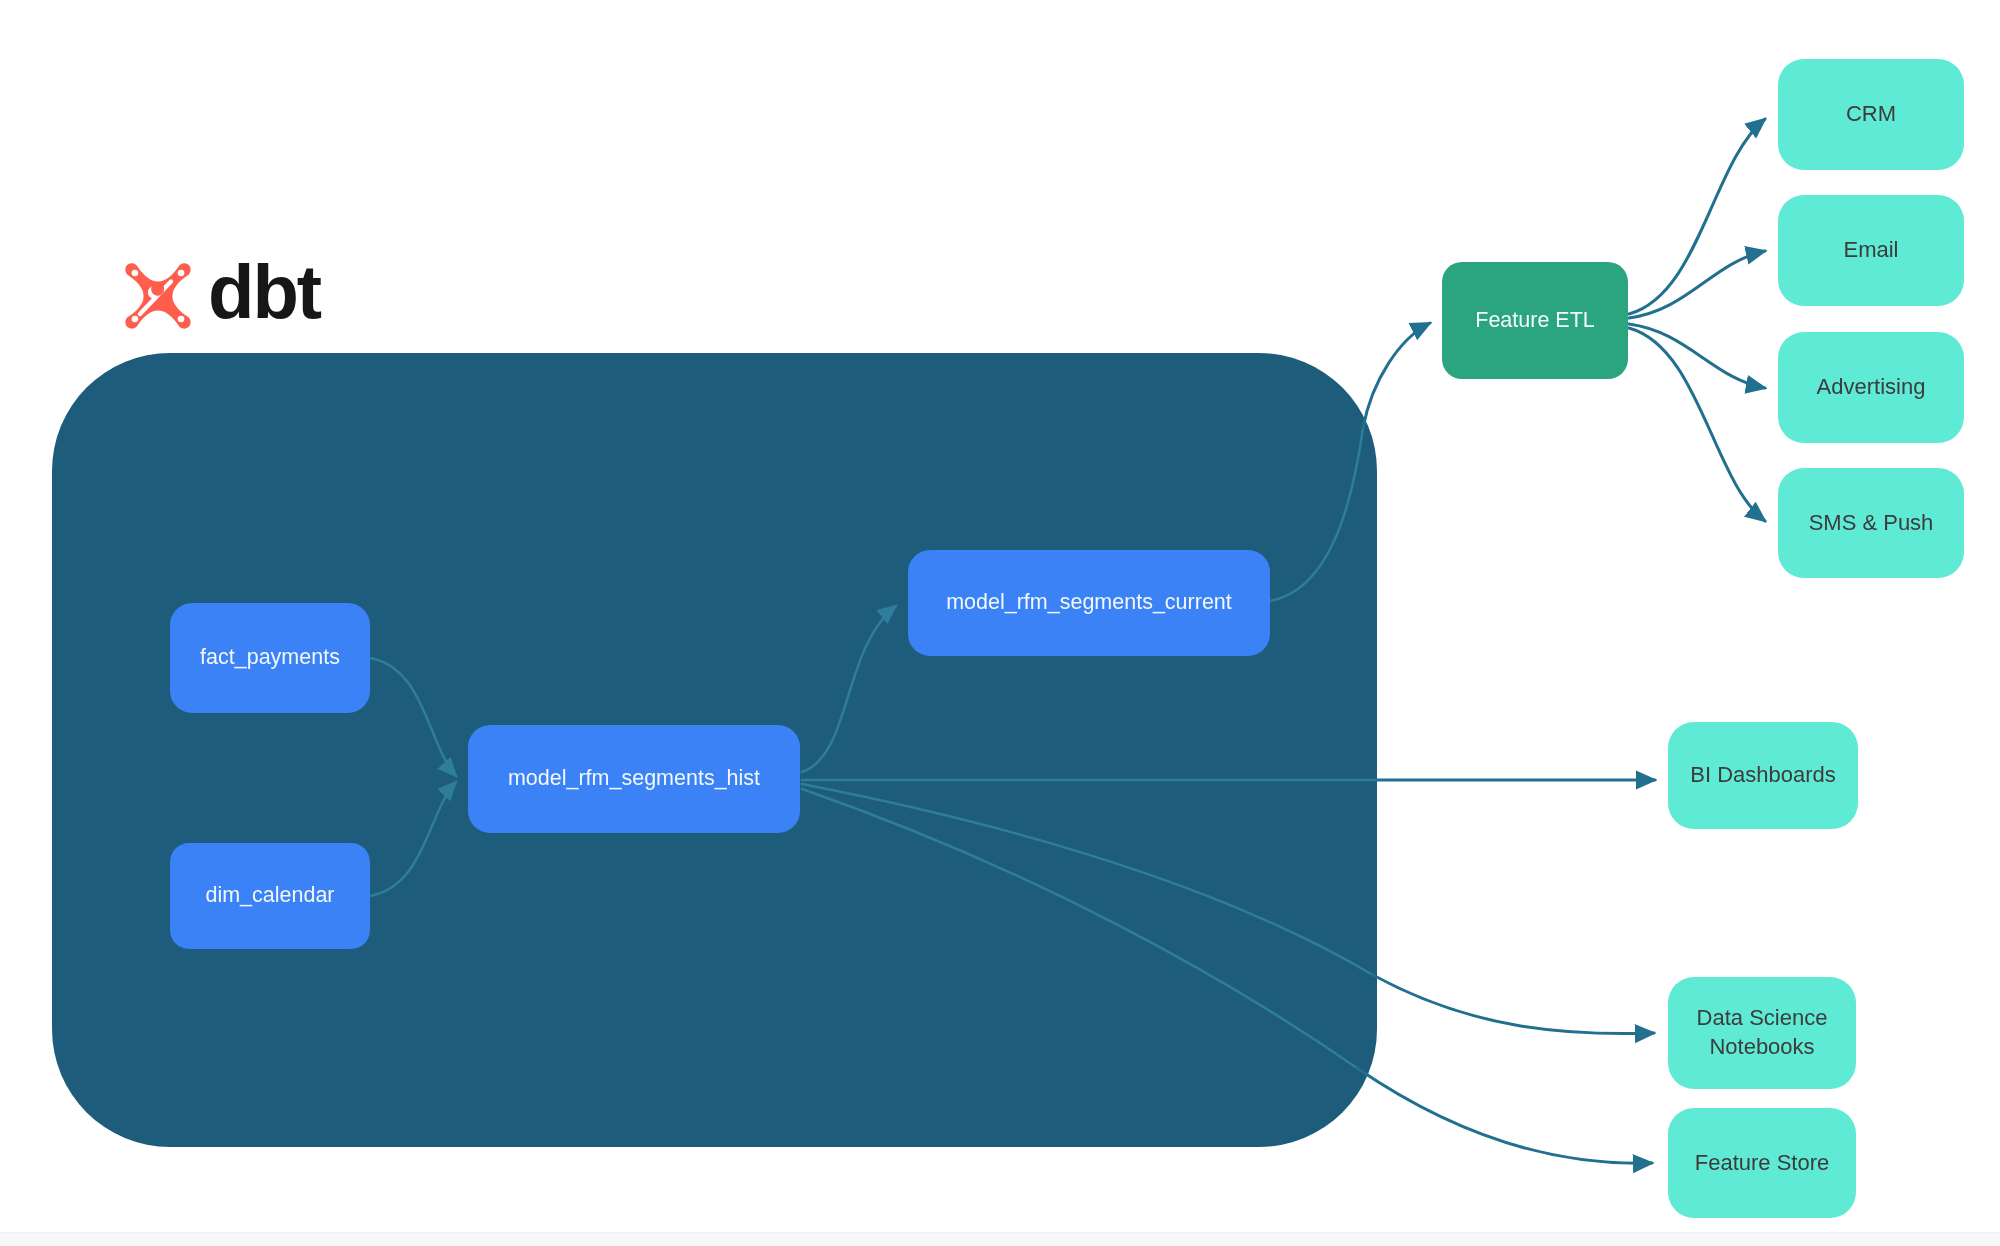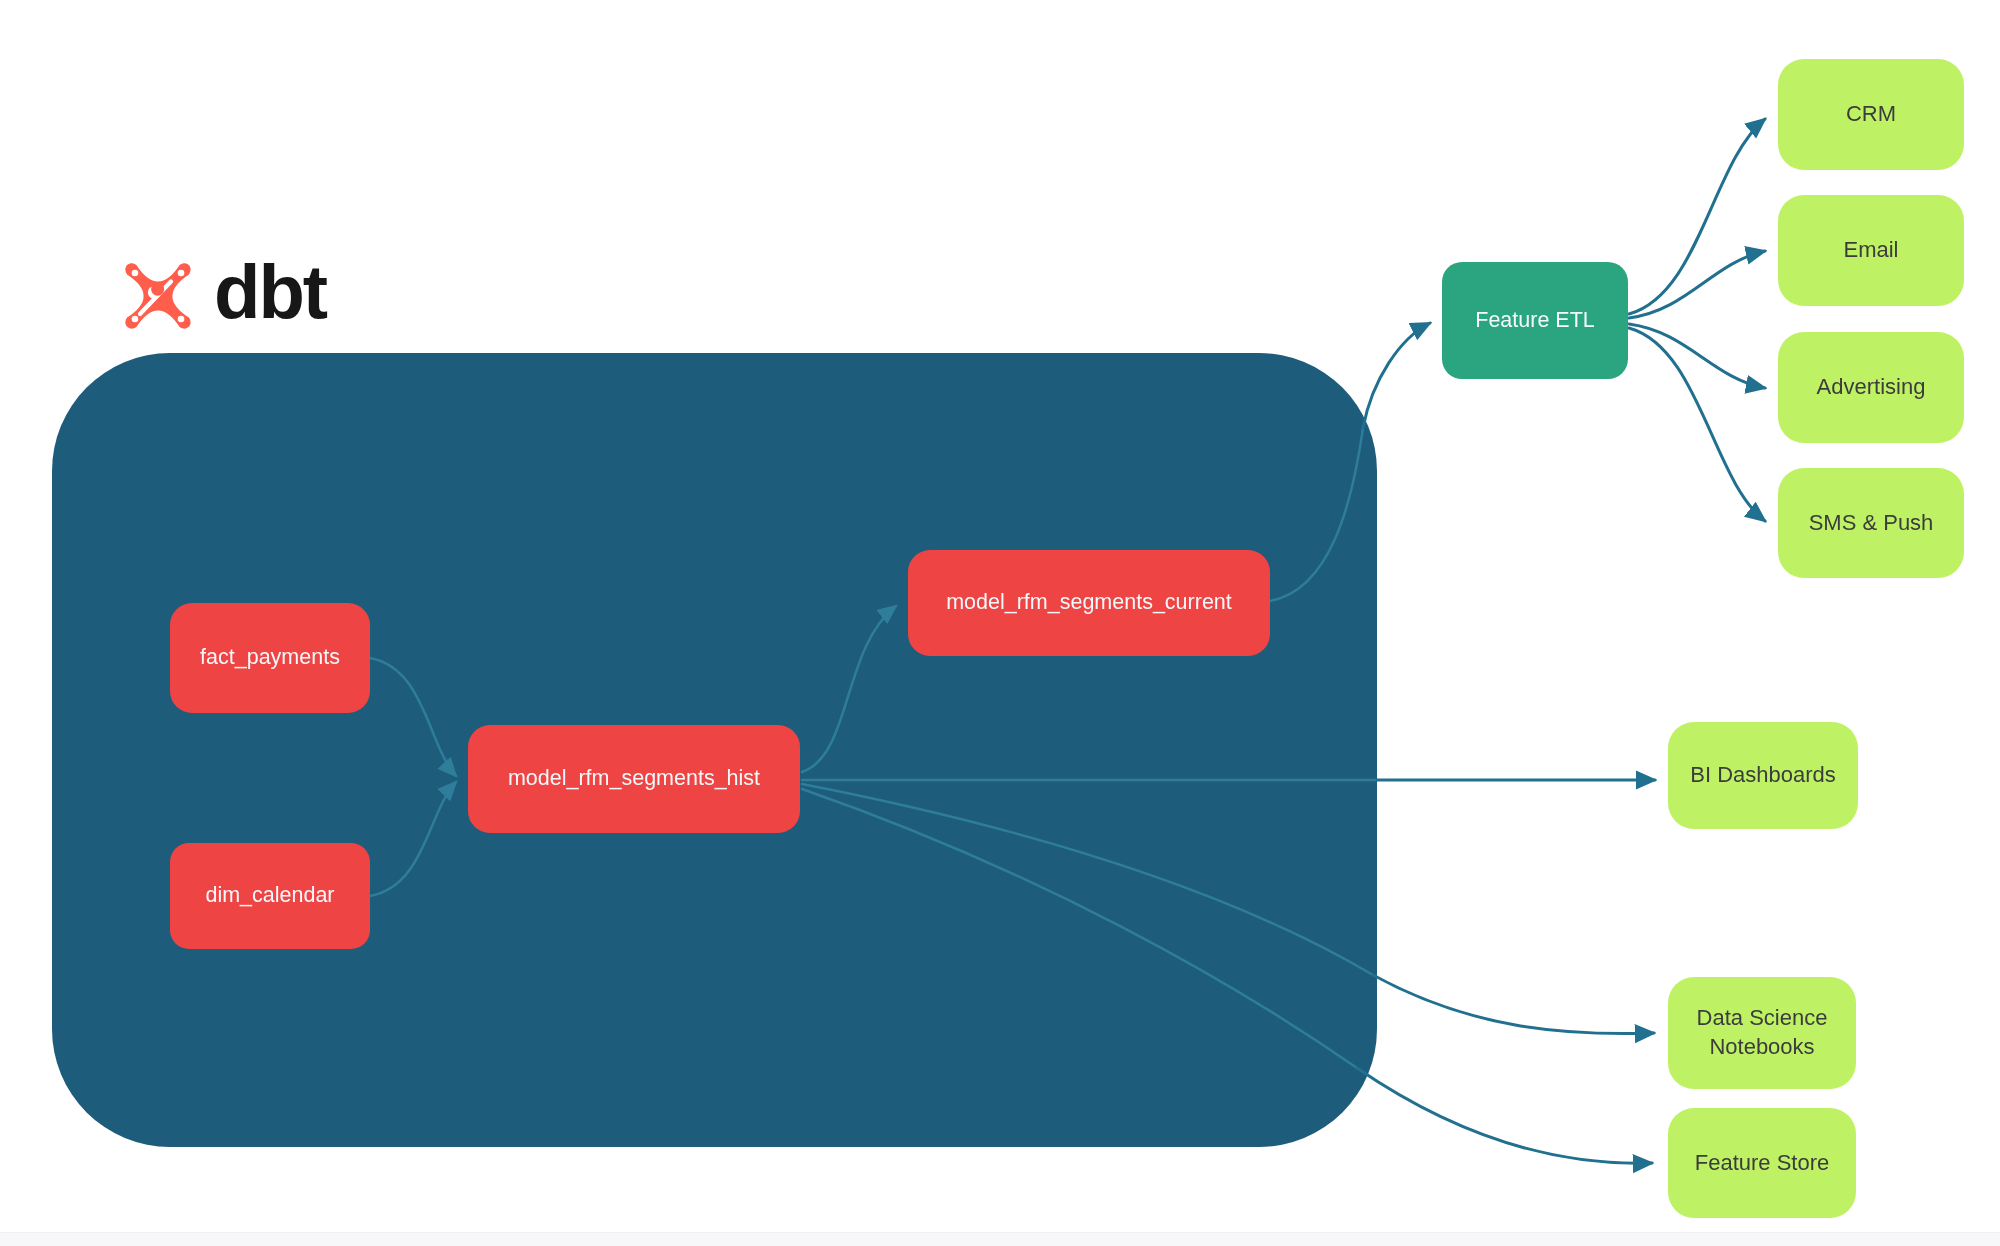--- a/index.html
+++ b/index.html
@@ -35,53 +35,53 @@
 
   
   .node {
     position: absolute;
     display: flex; align-items: center; justify-content: center;
     text-align: center;
     z-index: 3;
     line-height: 1.3;
   }
   .node.tealbox {
-    background: #ef4444;
+    background: #3b82f6;
     color: #F2F8FA;
     border-radius: 22px;
     font-size: 21.5px;
   }
   .node.greenbox {
     background: #2BA57F;
     color: #F3FBF8;
     border-radius: 20px;
     font-size: 21.5px;
   }
   .node.graybox {
-    background: #bef264;
+    background: #5eead4;
     color: #3C3C3C;
     border-radius: 26px;
     font-size: 22px;
     padding: 8px 18px;
   }
 
   
   .brand {
     position: absolute;
     left: 122px; top: 258px;
     display: flex; align-items: center;
     z-index: 4;
   }
   .brand .mark { width: 72px; height: 72px; display: block; }
   .brand .word {
     font-size: 76px;
     font-weight: 800;
     color: #171717;
     letter-spacing: -2px;
-    margin-left: 20px;
+    margin-left: 14px;
     line-height: 1;
     transform: translateY(-4px);
   }
 
   
   .bottom-strip {
     position: absolute;
     left: 0; right: 0; bottom: 0;
     height: 14px;
     background: #f7f7f9;

